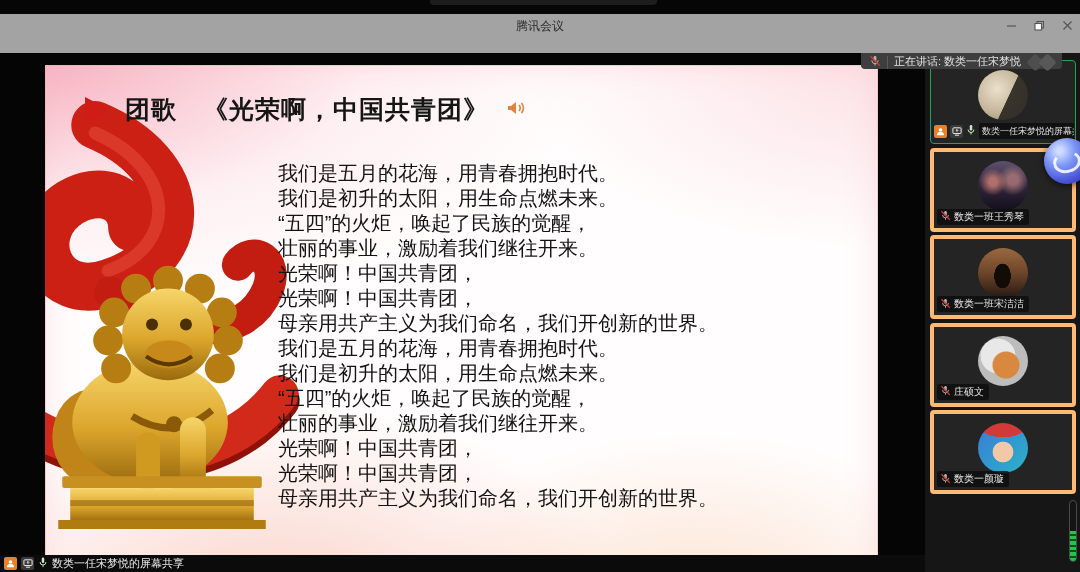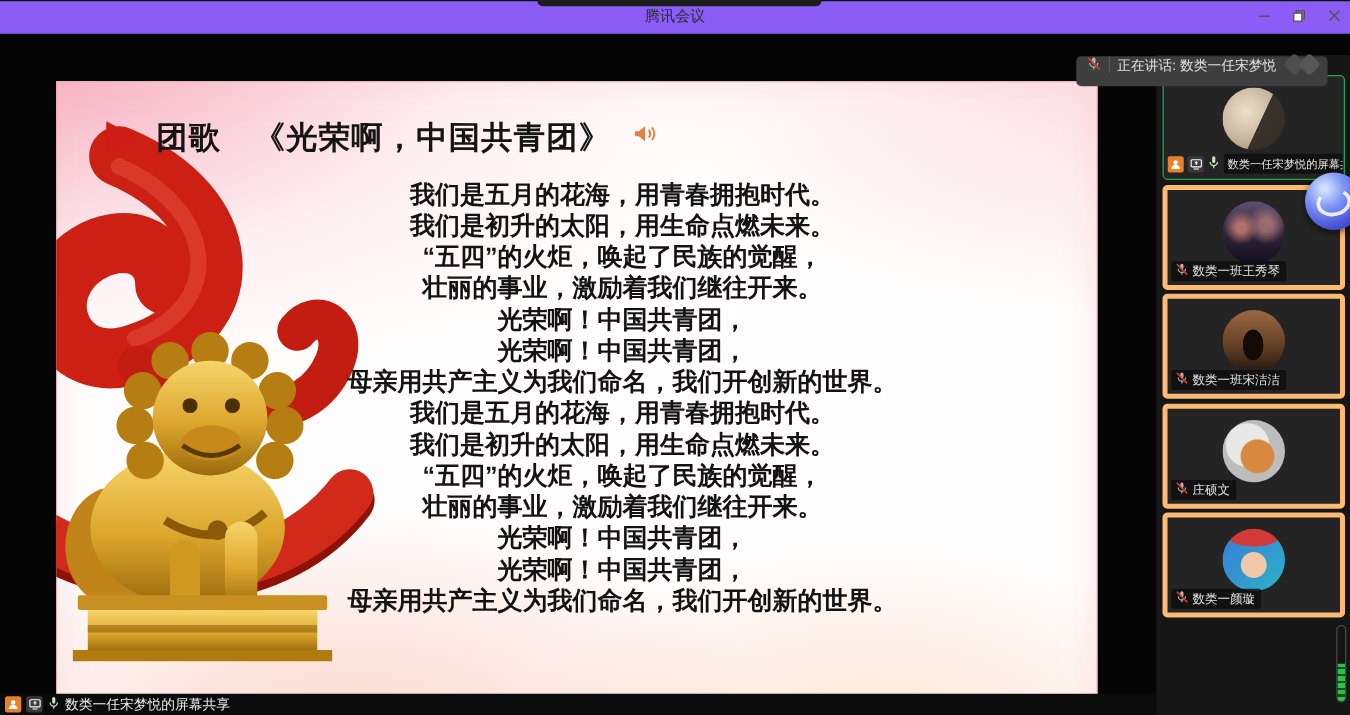--- a/index.html
+++ b/index.html
@@ -1,21 +1,21 @@
 <!DOCTYPE html>
 <html><head>
 <meta charset="utf-8">
 <style>
   * { margin:0; padding:0; box-sizing:border-box; }
   html,body { background:#000; }
   body { font-family:"Liberation Sans", sans-serif; }
   .screen { position:relative; width:1080px; height:572px; background:#060606; overflow:hidden; }
 
   
-  .titlebar { position:absolute; top:1px; left:0; width:1080px; height:26px; background:#8b5cf6; z-index:20; }
+  .titlebar { position:absolute; top:14px; left:0; width:1080px; height:39px; background:#a3a3a3; z-index:20; }
   .titlebar-text { position:absolute; left:0; right:0; top:4px; text-align:center; font-size:12px; color:#2b2b2b; }
   .share-nub { position:absolute; left:430px; top:0; width:227px; height:5px; background:#1d1d1d; border-radius:0 0 4px 4px; z-index:21; }
   .win-controls { position:absolute; right:6px; top:0; height:22px; display:flex; align-items:center; gap:14px; z-index:22; }
   .win-btn { width:14px; height:14px; display:flex; align-items:center; justify-content:center; }
 
   
   .main { position:absolute; top:22px; left:0; width:1080px; height:550px; background:#050505; }
 
   
   .slide { position:absolute; left:45px; top:43px; width:833px; height:525px; overflow:hidden;
@@ -24,21 +24,21 @@
       radial-gradient(70% 55% at 100% 2%, rgba(250,205,212,0.55), transparent 60%),
       radial-gradient(65% 60% at 28% 104%, rgba(243,152,128,0.42), transparent 65%),
       radial-gradient(55% 55% at 78% 106%, rgba(248,196,160,0.5), transparent 65%),
       #fffdfd;
     box-shadow: inset 0 0 0 1px rgba(238,170,185,.5), inset 0 0 30px rgba(246,180,190,.35);
   }
   .slide-header { position:absolute; left:40px; top:28px; display:flex; align-items:center; gap:15px; }
   .play-tri { width:0; height:0; border-top:13px solid transparent; border-bottom:13px solid transparent; border-left:25px solid #cf1d15; }
   .slide-title { font-family:"DejaVu Serif","Liberation Serif",serif; font-weight:bold; font-size:25px; color:#151515; letter-spacing:1px; white-space:nowrap; }
   .speaker-ico { margin-left:4px; opacity:.9; }
-  .lyrics { position:absolute; left:233px; top:79px; font-size:20px; line-height:25px; font-weight:bold; color:#131313; white-space:nowrap;text-align:center; }
+  .lyrics { position:absolute; left:233px; top:96px; font-size:20px; line-height:25px; font-weight:normal; color:#131313; white-space:nowrap; }
   .deco-svg { position:absolute; left:-6px; top:58px; width:252px; height:404px; overflow:visible; }
 
   
   .sidebar { position:absolute; right:0; top:22px; width:155px; height:550px; background:#161616; z-index:2; }
   .tile { position:relative; width:146px; height:84px; margin:0 4px 3.5px 5px; background:#242424; border:4px solid #fdba74; border-radius:4px; }
   .tile.first { margin-top:16px; border:1px solid #23a455; }
   .avatar { position:absolute; left:50%; top:34px; transform:translate(-50%,-50%); width:50px; height:50px; border-radius:50%; }
   .avatar-1 { background:
       linear-gradient(115deg, transparent 58%, rgba(40,36,30,.9) 59%),
       radial-gradient(circle at 38% 38%, #ece0cc, #c3b398 55%, #857a66); }
@@ -65,21 +65,21 @@
   .tag { position:absolute; left:3px; bottom:3px; display:flex; align-items:center; gap:3px;
          background:rgba(14,14,14,.82); border-radius:2px; padding:1px 5px 1px 3px;
          font-size:10px; color:#e4e4e4; white-space:nowrap; max-width:140px; overflow:hidden; }
   .tag.sharing { font-size:9px; padding-left:0; background:transparent; gap:3px; }
   .tag.sharing .tag-text { background:rgba(14,14,14,.82); padding:1.5px 3px; border-radius:2px; }
   .chip { width:13px; height:13px; border-radius:2px; display:inline-flex; align-items:center; justify-content:center; flex:none; }
   .chip.person { background:#e8812a; }
   .chip.share { background:#3a3a3a; }
 
   
-  .toast { position:absolute; right:18px; top:23px; height:24px; display:flex; align-items:flex-start; gap:6px;
+  .toast { position:absolute; right:18px; top:23px; height:24px; display:flex; align-items:flex-end; gap:6px;
            background:#3e3e3e; border-radius:4px; padding:0 8px; z-index:10; font-size:11px; color:#e2e2e2; white-space:nowrap; }
   .toast .divider { width:1px; height:13px; background:#5a5a5a; }
   .toast .diamond { width:13px; height:13px; border-radius:3px; transform:rotate(45deg); flex:none; }
   .toast .d1 { background:#4e4e4e; margin-left:2px; }
   .toast .d2 { background:#585858; margin-left:-7px; }
 
   
   .ai-ball { position:absolute; left:1044px; top:138px; width:46px; height:46px; border-radius:50%; z-index:11;
              background: radial-gradient(circle at 34% 28%, #cfdcff 6%, #7e96f5 34%, #4a55d8 68%, #2b309f 100%);
              box-shadow: 0 2px 6px rgba(0,0,0,.6); }

